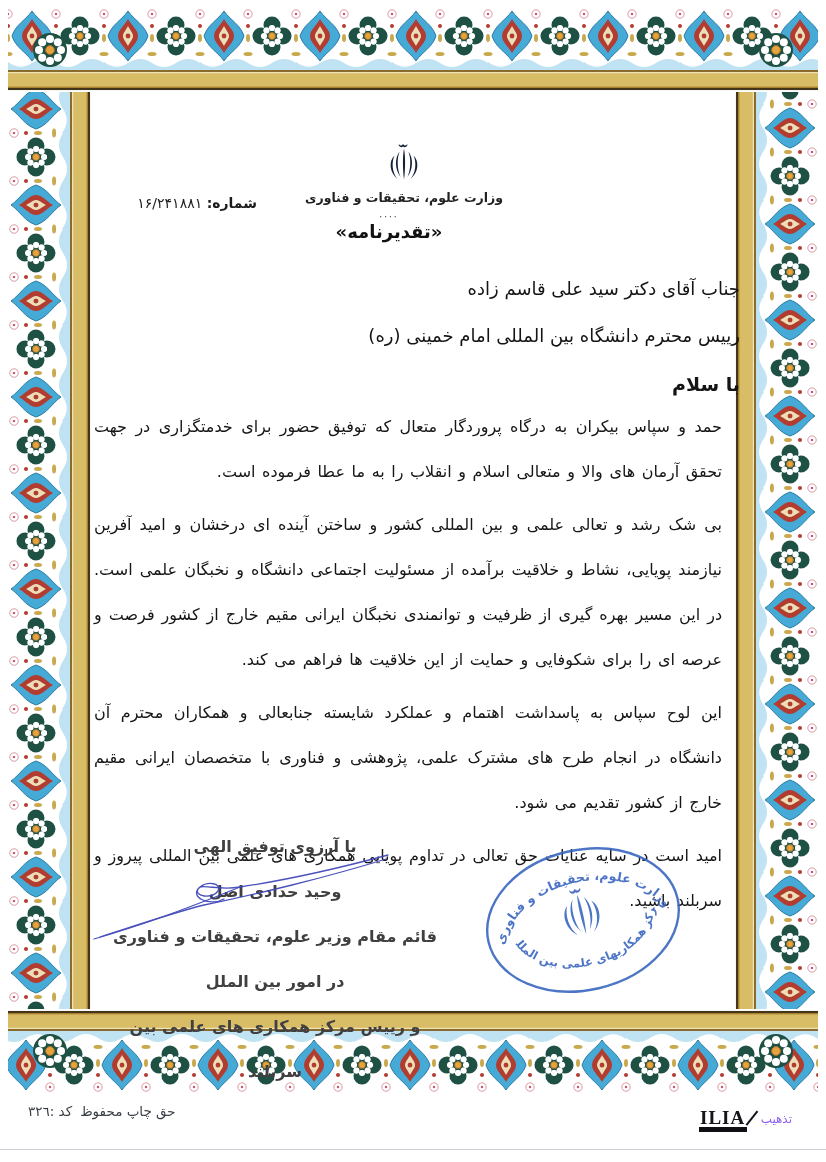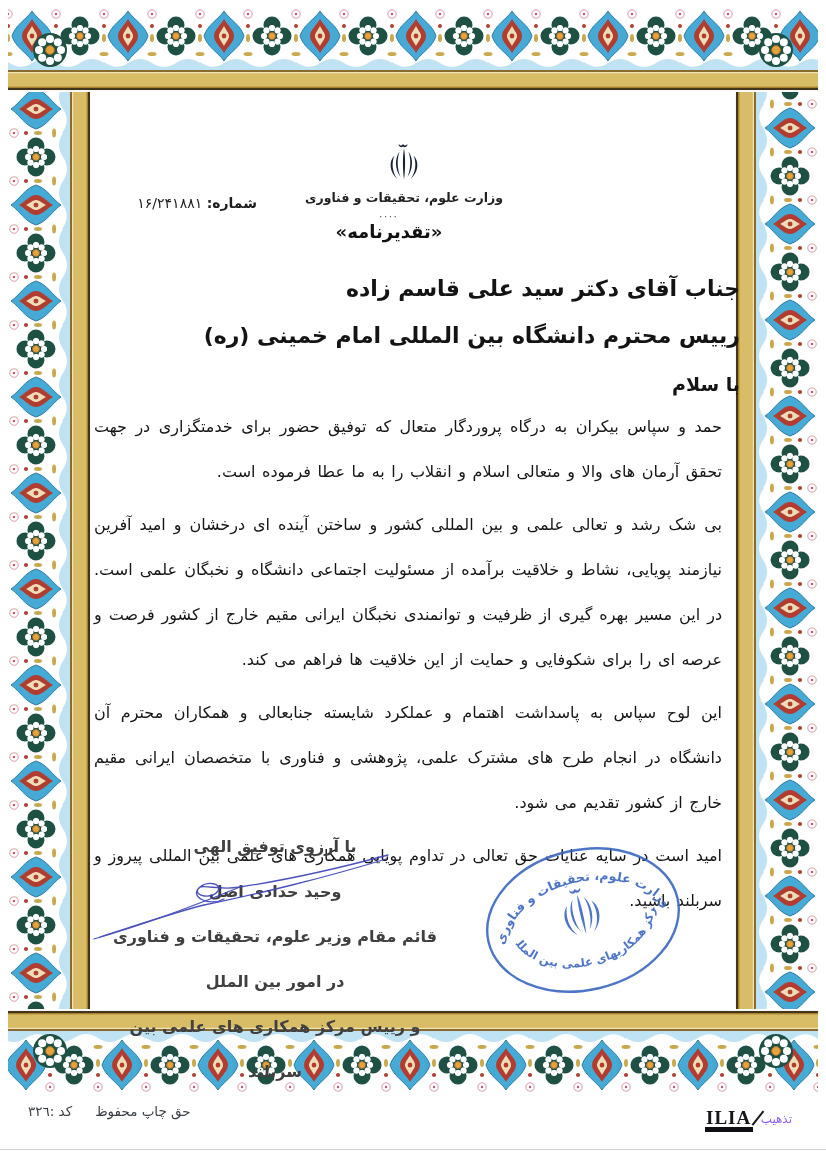--- a/index.html
+++ b/index.html
@@ -23,44 +23,44 @@
   }
   
   .meta{position:absolute; left:95px; top:180px; width:162px; direction:rtl; text-align:right;}
   .meta .row{height:46px; line-height:46px; font-size:14px; color:#1d1d1d; white-space:nowrap;}
   .meta .lbl{font-weight:bold;}
   
   .recipient{
     position:absolute; right:86px; top:265px; direction:rtl; text-align:right;
     line-height:47px; color:#141414;
   }
-  .recipient .r1,.recipient .r2{font-size:22px; font-weight:bold;}
+  .recipient .r1,.recipient .r2{font-size:18px; font-weight:normal;}
   .recipient .salutation{font-size:19px; font-weight:bold; margin-top:2px;}
   
   .body-text{
     position:absolute; left:94px; right:104px; top:404px;
     direction:rtl; text-align:justify; text-justify:inter-word;
     font-size:16px; line-height:45px; color:#161616; word-spacing:1.5px;
   }
   .body-text p{margin:0 0 0 0; padding:0;}
   .body-text p + p{margin-top:8px;}
   
   .closing{
     position:absolute; left:110px; top:824px; width:330px; text-align:center;
     direction:rtl; font-size:16px; font-weight:bold; line-height:45px; color:#404040;
   }
   .signature-svg{position:absolute; left:88px; top:845px; width:312px; height:108px; pointer-events:none;}
   .stamp-svg{position:absolute; left:468px; top:838px; width:230px; height:164px;}
   
   .footer-code{
-    position:absolute; left:28px; top:1103px; display:flex; gap:23px;
+    position:absolute; left:28px; top:1103px; display:flex; gap:8px;
     font-size:13.5px; color:#3a3f47; letter-spacing:.5px;
   }
   .footer-code span{direction:rtl; unicode-bidi:isolate;}
-  .footer-right{position:absolute; right:34px; top:1110px; display:flex; align-items:flex-start; gap:8px;}
+  .footer-right{position:absolute; right:34px; top:1110px; display:flex; align-items:flex-start; gap:14px;}
   .ilia{position:relative; text-align:center;}
   .ilia .word{
     font-family:"Liberation Serif", serif; font-weight:bold; font-size:19px;
     letter-spacing:1px; color:#15161a; line-height:16px; display:block;
   }
   .ilia .slash{position:absolute; right:-6px; top:-1px; width:1.6px; height:18px;
     background:#15161a; transform:rotate(38deg);}
   .ilia .bar{width:48px; height:5px; background:#101014; margin:1px auto 0 auto;}
   .tazhib{font-size:12px; color:#8b5cf6; direction:rtl; padding-top:2px;}
   .scan-line{position:absolute; left:0; right:0; top:1149px; border-top:1px solid #ccd0d8;}

